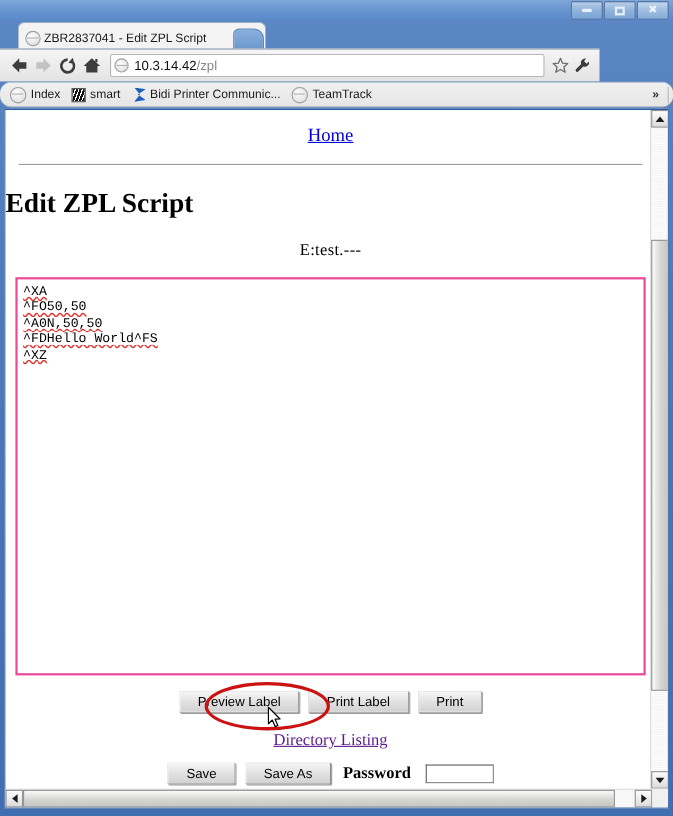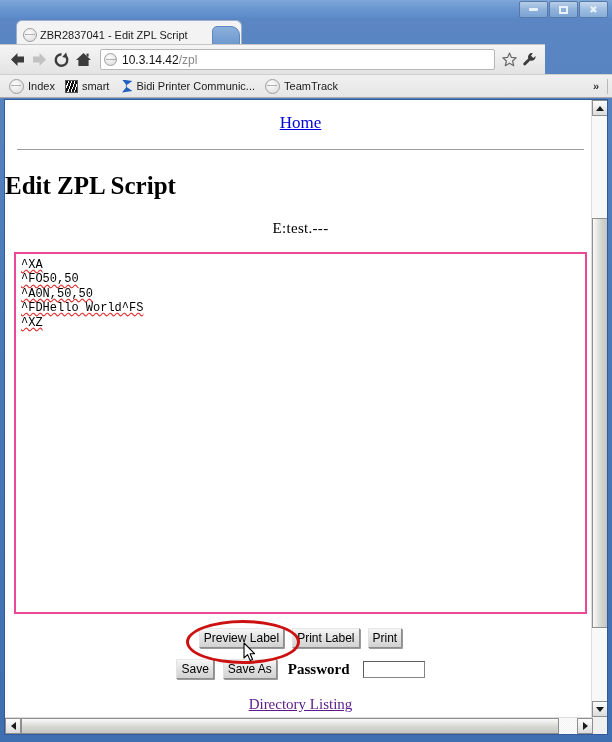--- a/index.html
+++ b/index.html
@@ -137,21 +137,21 @@
   #bookmarks {
     position: absolute;
     left: 0; top: 74px;
     width: 612px; height: 24px;
     background: linear-gradient(to bottom, #f0f0f0, #e6e6e6);
     border-top: 1px solid #cfcfcf;
     border-bottom: 1px solid #a9a9a9;
     display: flex; align-items: center;
     padding: 0 4px;
     box-sizing: border-box;
-    font-size: 11px; color: #1b1b1b;
+    font-size: 11px; color: #1b1b1b; border-radius: 11px;
   }
   .bm {
     display: flex; align-items: center;
     gap: 4px;
     padding: 2px 5px;
     white-space: nowrap;
   }
   .bm-ico { width: 13px; height: 13px; flex-shrink: 0; }
   .zebra-ico {
     width: 13px; height: 13px;
@@ -334,21 +334,21 @@
   }
   .btn {
     font-family: "Liberation Sans", sans-serif;
     font-size: 12px;
     color: #000;
     background: linear-gradient(to bottom, #f6f6f6 0%, #e3e3e3 45%, #d2d2d2 100%);
     border: 1px solid #8d8d8d;
     border-top-color: #e8e8e8;
     border-left-color: #e2e2e2;
     box-shadow: 1px 1px 0 #9a9a9a;
-    padding: 2px 4px;
+    padding: 2px 16px;
     border-radius: 1px;
     line-height: 14px;
   }
   #pwlabel {
     font-family: "Liberation Serif", serif;
     font-weight: bold;
     font-size: 15px;
     color: #000;
     margin-left: 2px;
   }
@@ -493,29 +493,29 @@
         <button class="btn">Preview Label</button>
         <button class="btn">Print Label</button>
         <button class="btn">Print</button>
 
         <div id="ellipse"></div>
         <svg id="cursor" viewBox="0 0 13 20">
           <path d="M1 1 L1 16 L4.6 12.6 L7.2 18.6 L9.6 17.5 L7.1 11.8 L11.6 11.6 Z" fill="#ffffff" stroke="#000000" stroke-width="1.1" stroke-linejoin="round"></path>
         </svg>
       </div>
 
+      <div id="dirwrap">
+        <a class="link visited" href="#">Directory Listing</a>
+      </div>
+
       <div id="btnrow2">
         <button class="btn">Save</button>
         <button class="btn">Save As</button>
         <span id="pwlabel">Password</span>
         <input id="pwinput" type="password" placeholder="" style="">
-      </div>
-
-      <div id="dirwrap">
-        <a class="link visited" href="#">Directory Listing</a>
       </div>
 
     </div>
 
     <div id="vscroll">
       <div class="sbtn">
           <span class="arrow-u"></span>
         </div>
       <div id="vthumb"></div>
       <div class="sbtn" id="vdown">

